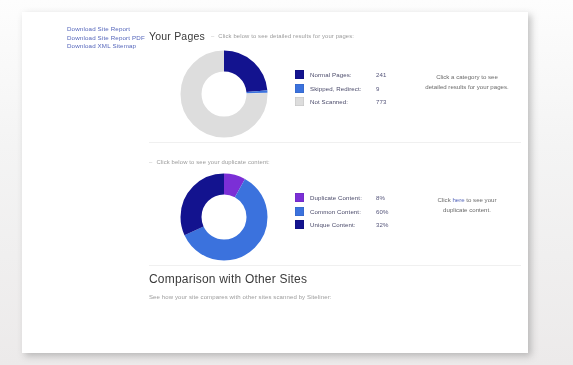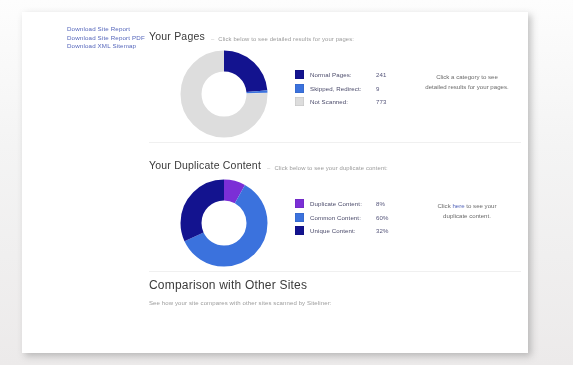--- a/index.html
+++ b/index.html
@@ -24,21 +24,21 @@
   .links{position:absolute;left:45px;top:13px;width:86px;}
   .links a{
     display:block;color:#5566bb;font-size:6.2px;line-height:8.6px;
     text-decoration:none;letter-spacing:.15px;white-space:nowrap;
   }
 
   
   .content{position:absolute;left:127px;top:0;width:372px;}
 
   .section{position:relative;}
-  .sec-head{display:flex;align-items:flex-end;gap:6px;padding-top:2px;}
+  .sec-head{display:flex;align-items:center;gap:6px;padding-top:2px;}
   .sec-title{font-size:10.5px;color:#3a3a3a;letter-spacing:.2px;font-weight:400;}
   .sec-sub{font-size:5.9px;color:#9b9b9b;letter-spacing:.12px;}
   .sec-sub .dash{margin-right:4px;color:#bdbdbd;}
 
   .divider{height:1px;background:#f0f0f0;margin:0;}
 
   
   .chartrow{position:relative;height:100px;}
   .donut-wrap{position:absolute;left:27px;top:4px;}
   .donut{display:block;}
@@ -115,21 +115,20 @@
             <span>Click a category to see</span><br>
             <span>detailed results for your pages.</span>
           </div>
         </div>
       </div>
 
       <div class="divider"></div>
 
       <div class="section" style="padding-top:14px;">
         <div class="sec-head">
-          <span class="sec-title">Your Duplicate Content</span>
           <span class="sec-sub"><span class="dash">–</span><span>Click below to see your duplicate content:</span></span>
         </div>
 
         <div class="chartrow">
           <div class="donut-wrap">
             <svg class="donut" width="96" height="96" viewBox="0 0 96 96">
               <g transform="translate(48,48) rotate(-90)">
 
                 <circle r="33" fill="none" stroke="#7b2fd6" stroke-width="21" stroke-dasharray="16.6 190.7" stroke-dashoffset="0"></circle>
 

